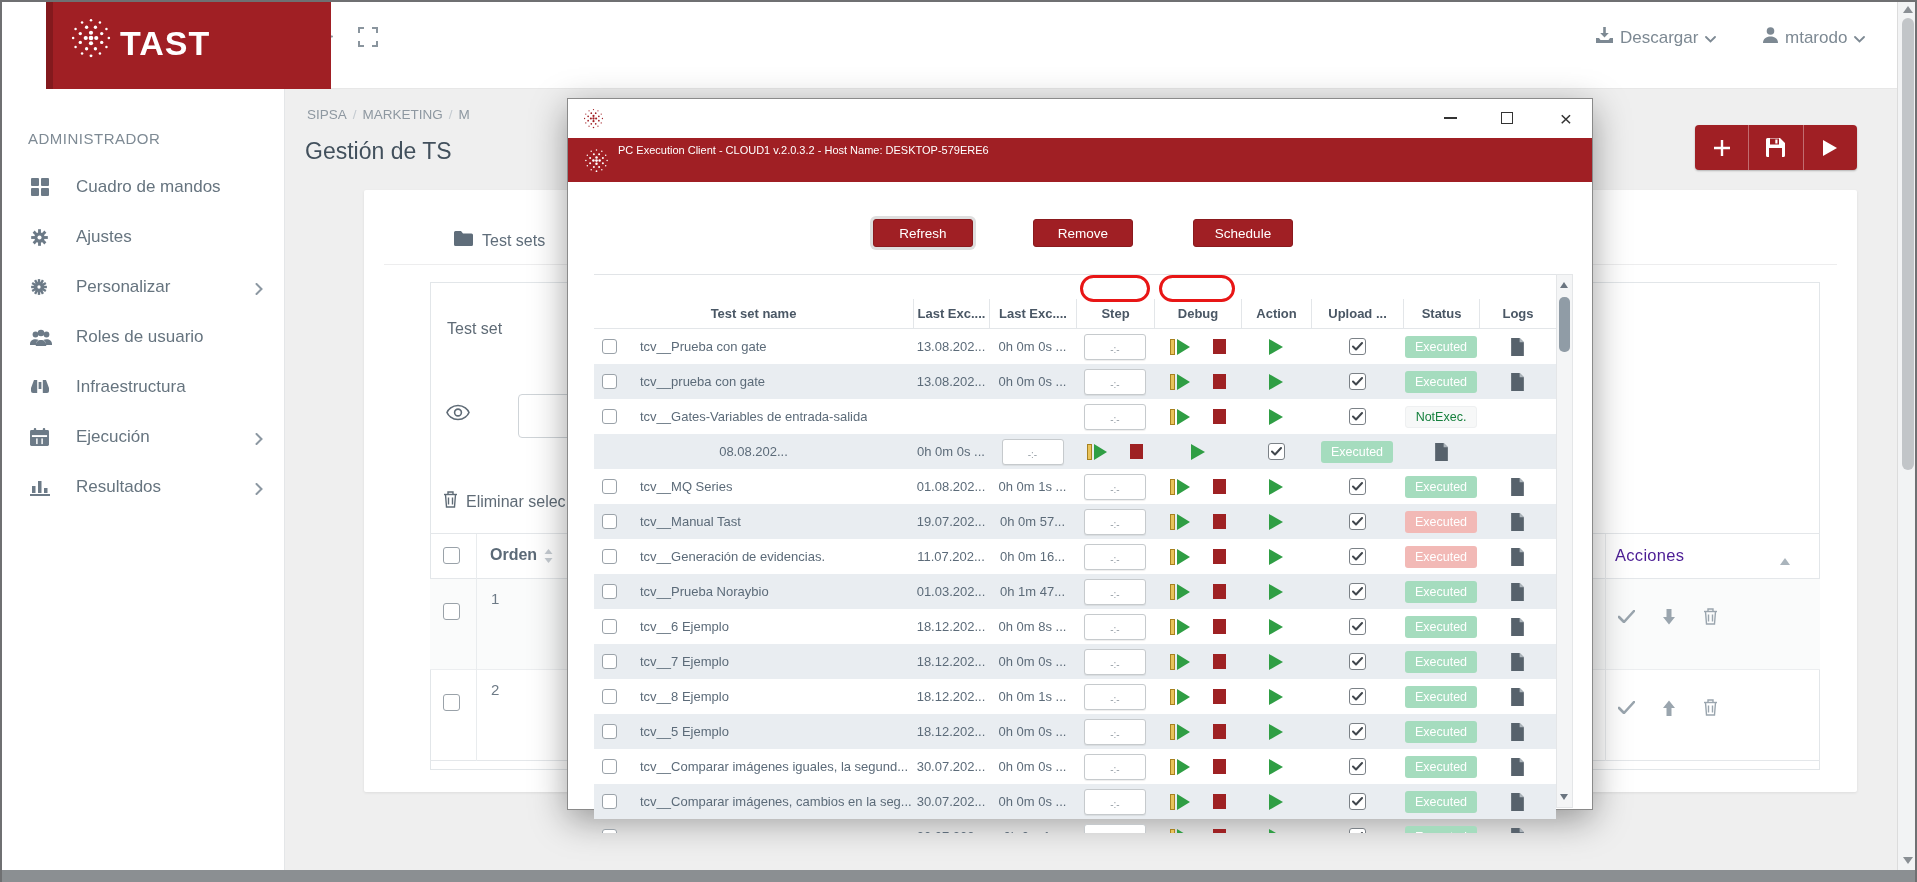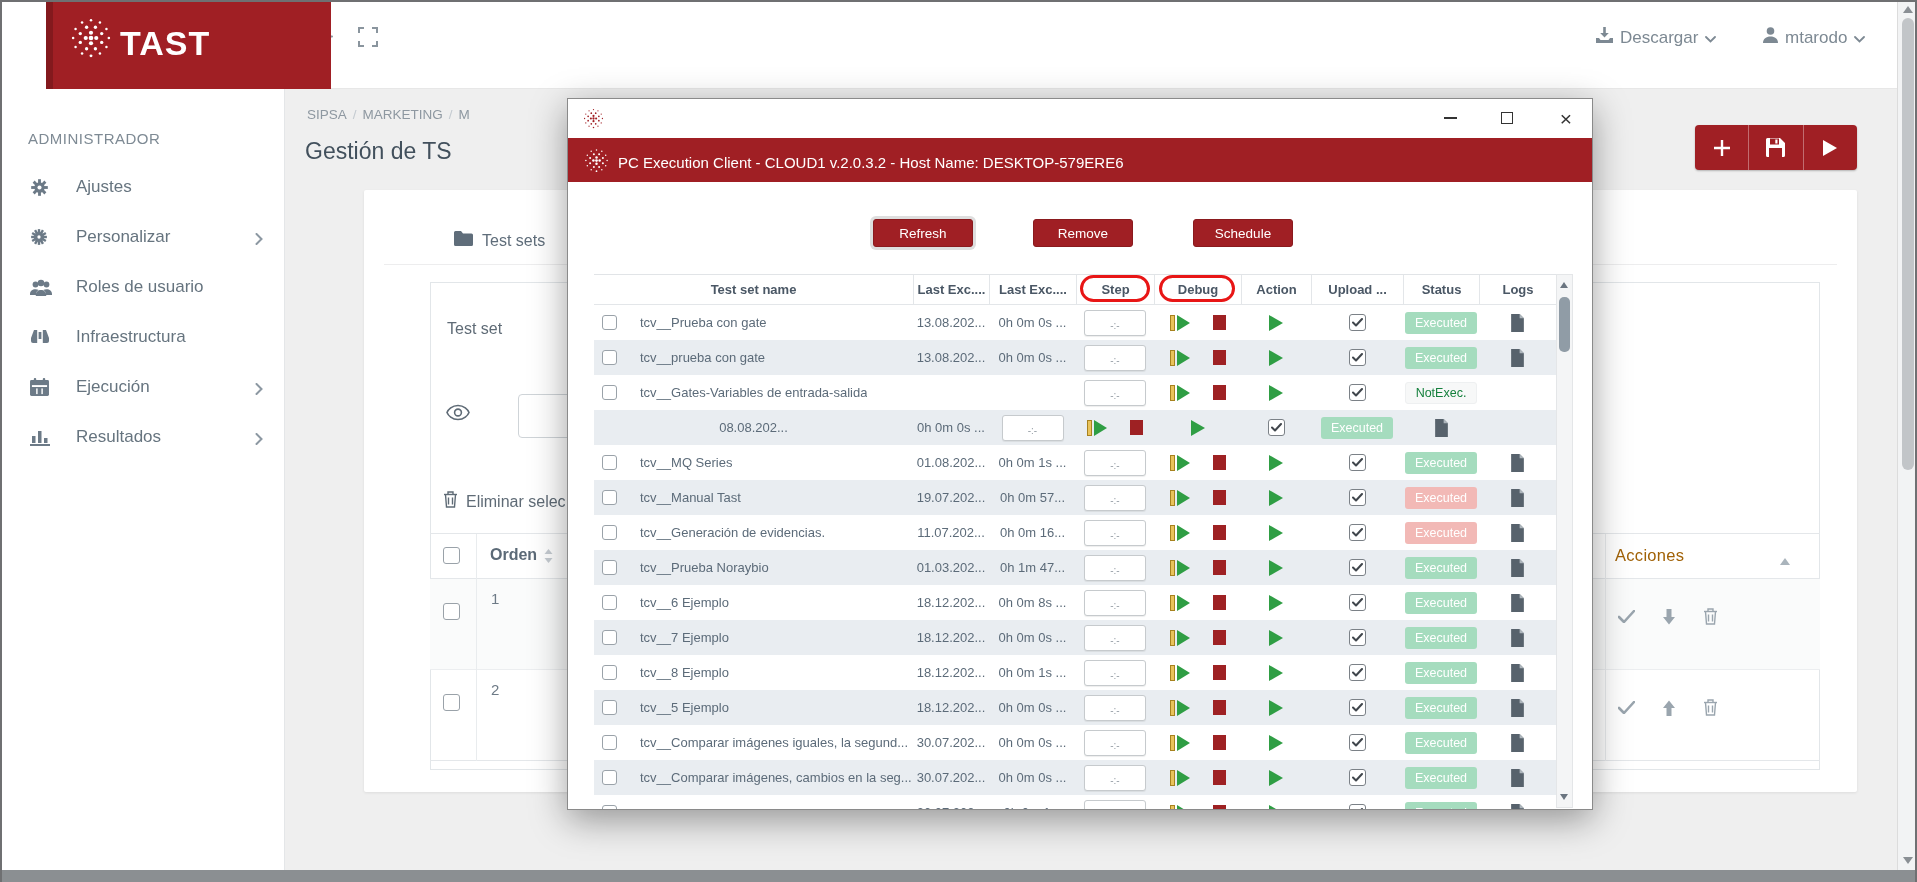--- a/index.html
+++ b/index.html
@@ -43,21 +43,21 @@
   .eye { position:absolute; left:446px; top:404px; }
   .ts-input { position:absolute; left:518px; top:394px; width:84px; height:44px; background:#fff; border:1px solid #cfd4d8; border-radius:4px; }
   .del-row { position:absolute; left:443px; top:491px; display:flex; align-items:center; gap:8px; color:#5f6b76; font-size:16px; cursor:pointer; }
 
   .ptable { position:absolute; left:430px; top:533px; width:1390px; height:227px; border-top:1px solid #e4e7ea; }
   .ptable .hline { position:absolute; left:0; width:100%; height:1px; }
   .ptable .vline { position:absolute; top:0; width:1px; height:227px; background:#e9ecee; }
   .ptable .rowbg { position:absolute; left:0; width:100%; }
   .chk { display:inline-block; width:17px; height:17px; border:1.5px solid #9aa2a9; border-radius:3px; background:#fff; }
   .ord-hdr { position:absolute; left:60px; top:12px; font-size:16px; font-weight:600; color:#5c6a77; }
-  .acc-hdr { position:absolute; left:1185px; top:12px; font-size:16.5px; color:#a16207; letter-spacing:.3px; }
+  .acc-hdr { position:absolute; left:1185px; top:12px; font-size:16.5px; color:#4c1d95; letter-spacing:.3px; }
   .ord-num { position:absolute; font-size:15px; color:#6d7a86; }
   .acc-icons { position:absolute; display:flex; gap:27px; color:#9aa5ae; align-items:center; }
 
   .btn-group { position:absolute; left:1695px; top:125px; width:162px; height:45px; background:var(--brand-red,#a01f24); border-radius:4px; display:flex; overflow:hidden; box-shadow:0 1px 2px rgba(0,0,0,.25); }
   .btn-group .seg { flex:1; display:flex; align-items:center; justify-content:center; cursor:pointer; }
   .btn-group .seg + .seg { border-left:1px solid rgba(255,255,255,.35); }
 
   
   .pg-scroll { position:absolute; right:0; top:0; width:20px; height:870px; background:#f2f3f4; border-left:1px solid #dcdcdc; z-index:60; }
   .pg-thumb { position:absolute; left:4px; top:18px; width:12px; height:452px; background:#c2c5c8; border-radius:6px; }
@@ -68,27 +68,27 @@
   
   .modal { position:absolute; left:567px; top:98px; width:1026px; height:712px; background:#fff; border:1px solid #8a8a8a; box-shadow:0 10px 34px rgba(0,0,0,.38); z-index:50; }
   .m-titlebar { position:absolute; left:0; top:0; width:100%; height:39px; background:#fff; }
   .m-sphere { position:absolute; left:15px; top:9px; width:21px; height:21px; color:var(--brand-red,#a01f24); }
   .win-btn { position:absolute; top:4px; width:32px; height:30px; display:flex; align-items:center; justify-content:center; cursor:pointer; color:#333; }
   .win-min-bar { width:13px; height:2px; background:#333; }
   .win-max-box { width:12px; height:12px; border:1.5px solid #333; }
   .win-close-x { font-size:21px; line-height:1; }
   .m-banner { position:absolute; left:0; top:39px; width:100%; height:44px; background:var(--brand-red,#a01f24); }
   .m-banner-sphere { position:absolute; left:16px; top:10px; width:25px; height:25px; color:#fff; }
-  .m-banner-title { position:absolute; left:50px; top:16px; color:#fff; font-size:15px; }
+  .m-banner-title { position:absolute; left:50px; top:6px; color:#fff; font-size:11px; }
   .m-btn { position:absolute; top:120px; width:100px; height:28px; background:var(--brand-red,#a01f24); color:#fff; border:1px solid #8a1a1e; border-radius:3px; font-size:13.5px; font-family:inherit; cursor:pointer; }
   .m-btn.focus { box-shadow:0 0 0 3px #dedede; }
 
   .mtable { position:absolute; left:26px; top:175px; width:962px; height:534px; border-top:1px solid #e1e4e7; }
   .mgrid { display:grid; grid-template-columns:319px 76px 87px 78px 87px 70px 92px 76px 77px; }
-  .mhdr { height:30px; border-bottom:1px solid #e3e6e9; }
+  .mhdr { height:30px; border-bottom:1px solid #e3e6e9;margin-top:24px; }
   .mhdr .hc { display:flex; align-items:center; justify-content:center; font-size:13px; font-weight:bold; color:#4a5765; border-left:1px solid #e3e6e9; }
   .mhdr .hc:first-child { border-left:none; }
   .mrows { height:504px; overflow:hidden; }
   .mrow { height:35px; }
   .mrow.stripe { background:#e9edf1; }
   .mrow .c { display:flex; align-items:center; justify-content:center; font-size:13px; color:#5c6b79; }
   .mrow .c.name { justify-content:flex-start; padding-left:8px; gap:23px; }
   .mrow .c.t { font-size:13px; }
   .rcheck { display:inline-block; flex:none; width:15px; height:15px; border:1.5px solid #9aa2a9; border-radius:3px; background:#fff; cursor:pointer; }
   .rname { white-space:nowrap; overflow:hidden; }
@@ -153,20 +153,33 @@
 
 <div class="sidebar">
   <div class="side-head">
     <svg class="brand-sphere">
         <use href="#sphere"></use>
       </svg>
     <span class="brand-text">TAST</span>
   </div>
   <div class="side-section">ADMINISTRADOR</div>
   <div class="side-menu">
+      <div class="side-item">
+        <span class="si-icon">
+          <svg width="20" height="20" viewBox="0 0 20 20">
+            <g fill="#6c7a87">
+              <rect x="1" y="1" width="8" height="8" rx="1"></rect>
+              <rect x="11" y="1" width="8" height="8" rx="1"></rect>
+              <rect x="1" y="11" width="8" height="8" rx="1"></rect>
+              <rect x="11" y="11" width="8" height="8" rx="1"></rect>
+            </g>
+          </svg>
+        </span>
+        <span class="si-label">Cuadro de mandos</span>
+      </div>
       <div class="side-item">
         <span class="si-icon">
           <svg width="19" height="19" viewBox="0 0 24 24">
             <g fill="#6c7a87">
               <g>
                 <rect x="10.2" y="1.5" width="3.6" height="5"></rect>
                 <rect x="10.2" y="17.5" width="3.6" height="5"></rect>
                 <rect x="1.5" y="10.2" width="5" height="3.6"></rect>
                 <rect x="17.5" y="10.2" width="5" height="3.6"></rect>
               </g>

